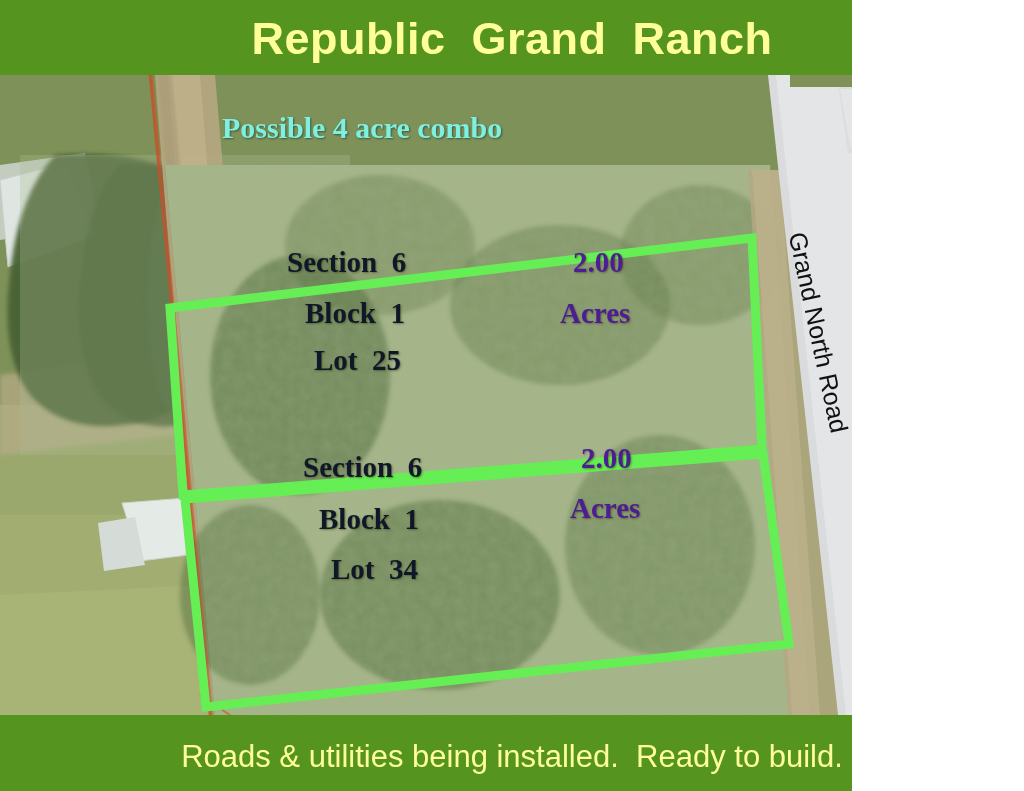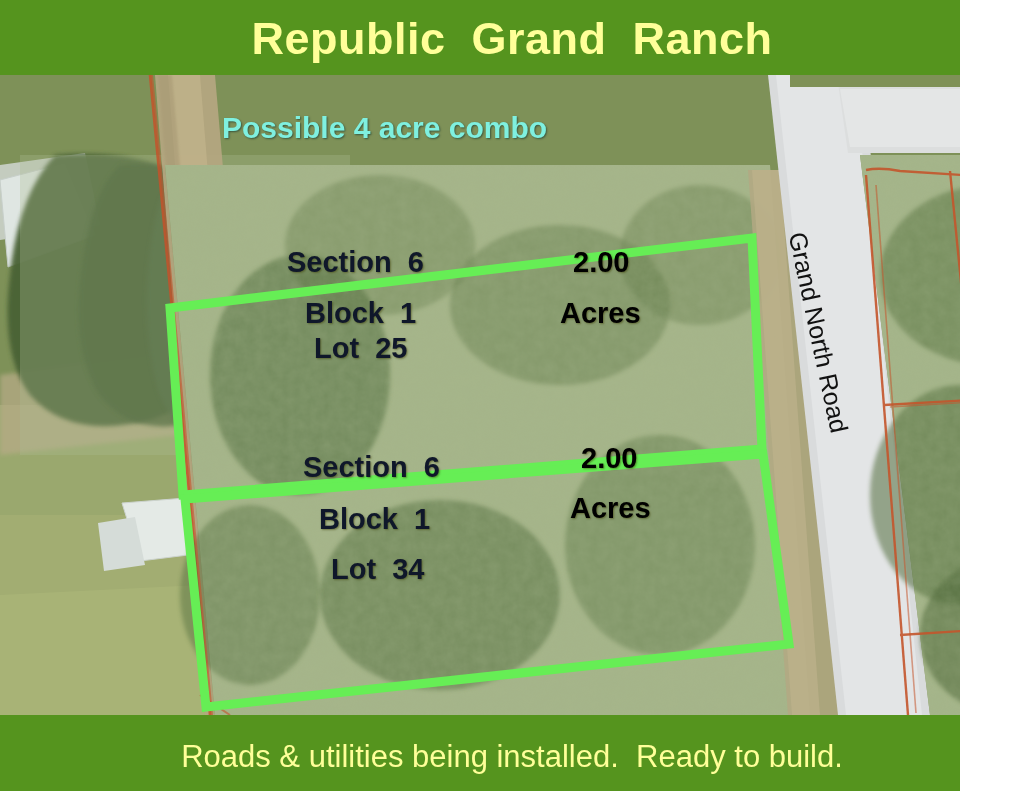--- a/index.html
+++ b/index.html
@@ -7,21 +7,21 @@
     margin: 0;
     padding: 0;
     background: #ffffff;
   }
   body {
     font-family: "Liberation Sans", sans-serif;
   }
 
   #listing-flyer {
     position: relative;
-    width: 960px;
+    width: 852px;
     height: 791px;
     overflow: hidden;
     background: #8a9a63;
   }
 
   
   .banner {
     position: absolute;
     left: 0;
     width: 1024px;
@@ -72,43 +72,44 @@
   }
 
   
   .overlay-text {
     position: absolute;
     z-index: 30;
     white-space: pre;
     line-height: 1;
     font-weight: bold;
     pointer-events: none;
+    font-family: Liberation Serif, serif;
   }
   #subtitle-combo {
     left: 222px;
     top: 113px;
     font-size: 30px;
     color: #7ff0e0;
     text-shadow: 1px 1px 2px rgba(0,40,40,0.55);
   }
   .lot-label {
     color: #0f172a;
     font-size: 29px;
     text-shadow: 1px 1px 2px rgba(60,60,0,0.5);
   }
   .acre-label {
-    color: #000000;
+    color: #4c1d95;
     font-size: 29px;
     text-shadow: 1px 1px 2px rgba(60,60,0,0.5);
   }
 
   
   #lot25-line1 { left: 287px; top: 248px; }
   #lot25-line2 { left: 305px; top: 299px; }
-  #lot25-line3 { left: 314px; top: 334px; }
+  #lot25-line3 { left: 314px; top: 346px; }
   #lot25-acres-num { left: 573px; top: 248px; }
   #lot25-acres-unit { left: 560px; top: 299px; }
 
   
   #lot24-line1 { left: 303px; top: 453px; }
   #lot24-line2 { left: 319px; top: 505px; }
   #lot24-line3 { left: 331px; top: 555px; }
   #lot24-acres-num { left: 581px; top: 444px; }
   #lot24-acres-unit { left: 570px; top: 494px; }
 

